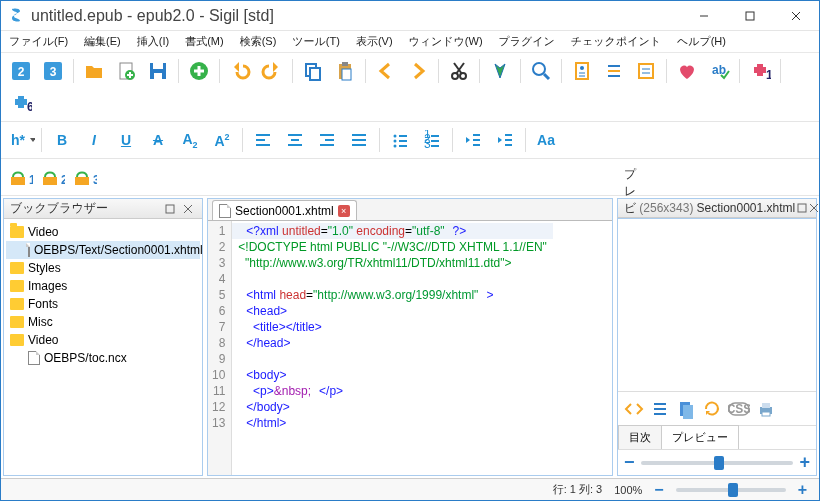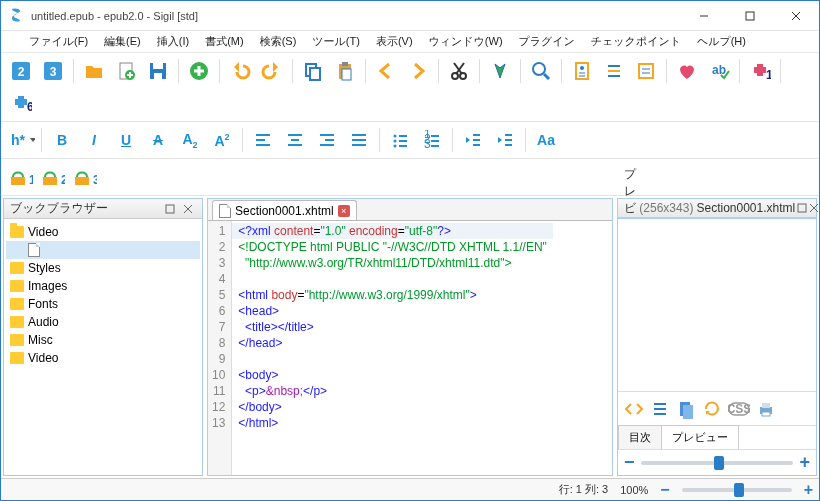--- a/index.html
+++ b/index.html
@@ -1,24 +1,24 @@
 <!DOCTYPE html>
 <html><head>
 <meta charset="utf-8">
 <style>
 * { margin: 0; padding: 0; box-sizing: border-box; font-family: "Segoe UI", Meiryo, sans-serif; font-size: 12px; }
 body { background: #f0f0f0; }
 .window { width: 820px; height: 501px; background: #fff; display: flex; flex-direction: column; border: 1px solid #2a7cc7; }
 .titlebar { height: 30px; background: #fff; display: flex; align-items: center; padding: 0 0 0 8px; border-bottom: 1px solid #e5e5e5; }
 .titlebar .logo { width: 16px; height: 16px; margin-right: 6px; }
-.titlebar .title { flex: 1; color: #444; font-size: 11px; }
+.titlebar .title { flex: 1; color: #444; font-size: 16px; }
 .titlebar .winbtns { display: flex; }
 .titlebar .winbtn { width: 46px; height: 29px; display: flex; align-items: center; justify-content: center; }
 
-.menubar { height: 22px; display: flex; align-items: center; padding: 0 20px; background: #fff; border-bottom: 1px solid #e8e8e8; }
+.menubar { height: 22px; display: flex; align-items: center; padding: 0 0; background: #fff; border-bottom: 1px solid #e8e8e8; }
 .menubar .mi { padding: 2px 8px; font-size: 11px; color: #222; }
 
 .toolbar { display: flex; align-items: center; padding: 4px 6px; background: #fff; border-bottom: 1px solid #e5e5e5; gap: 4px; flex-wrap: wrap; }
 .toolbar .btn { width: 28px; height: 28px; display: flex; align-items: center; justify-content: center; border-radius: 3px; }
 .toolbar .sep { width: 1px; height: 24px; background: #ddd; margin: 0 2px; }
 .toolbar .txt { color:#1f8fd4; font-weight:bold; font-size:14px; padding:0 4px; }
 
 .body { flex: 1; display: flex; min-height: 0; }
 .panel { border: 1px solid #aaccee; margin: 2px; display: flex; flex-direction: column; background:#fff;text-align:center; }
 .panel-hdr { height: 20px; background: linear-gradient(#f8f8f8,#e8e8e8); border-bottom: 1px solid #ccc; display: flex; align-items: center; padding: 0 6px; font-size: 11px; color:#333; }
@@ -33,34 +33,34 @@
 .file-icon { width:12px; height:14px; background:#fff; border:1px solid #888; position:relative;}
 .file-icon:after{content:"";position:absolute;right:-1px;top:-1px;border-top:4px solid #fff;border-left:4px solid #ccc;}
 
 .center { flex:1; display:flex; flex-direction:column; margin:2px; border:1px solid #aaccee; }
 .tabbar { height:22px; display:flex; align-items:flex-end; background:#f4f4f4; border-bottom:1px solid #bbb; padding-left:4px; gap:2px;}
 .tab { height:20px; background:#fff; border:1px solid #bbb; border-bottom:none; padding:0 6px; display:flex; align-items:center; gap:4px; font-size:11px; border-radius:3px 3px 0 0;}
 .tab .close { width:12px; height:12px; background:#d9534f; color:#fff; font-size:9px; display:flex; align-items:center; justify-content:center; border-radius:2px;}
 .editor { flex:1; display:flex; background:#fff; font-family: Consolas, monospace; font-size:12px; overflow:auto;}
 .gutter { background:#f5f5f5; border-right:1px solid #ddd; text-align:right; padding:2px 6px 2px 4px; color:#888; line-height:16px; user-select:none;}
 .code { padding:2px 6px; line-height:16px; white-space:pre; }
-.code .curline { background:#eef3fa; display:block; margin:0 -6px; padding:0 6px;} .t-name{color:#1a1aff;} .t-attr{color:#cc3333;} .t-str{color:#009933;} .t-doctype{color:#009926;} .t-ent{color:#a21caf;}
+.code .curline { background:#eef3fa; display:block; margin:0 -6px; padding:0 6px;} .t-name{color:#1a1aff;margin-left:8px;} .t-attr{color:#cc3333;} .t-str{color:#009933;} .t-doctype{color:#009926;} .t-ent{color:#a21caf;}
 
 .right { width:200px; display:flex; flex-direction:column; margin:2px; }
 .preview-area{flex:1; border:1px solid #aaccee; background:#fff; display:flex; flex-direction:column;}
 .preview-body{flex:1;}
 .preview-tools{height:34px; border-top:1px solid #ddd; display:flex; align-items:center; gap:6px; padding:0 6px;}
 .preview-tabs{height:24px; border-top:1px solid #ddd; display:flex; align-items:flex-end;}
 .ptab{padding:4px 10px; font-size:11px; border:1px solid #ccc; border-bottom:none; background:#f5f5f5; margin-right:-1px;}
 .ptab.active{background:#fff;}
 .slider-row{height:26px; display:flex; align-items:center; padding:0 6px; border-top:1px solid #ddd; gap:6px;}
 .slider{flex:1; height:4px; background:#d0d6dc; border-radius:2px; position:relative;}
 .slider .thumb{position:absolute; left:48%; top:-5px; width:10px; height:14px; background:#2a7cc7; border-radius:2px;}
 
-.status { height:22px; border-top:1px solid #ccc; background:#f8f8f8; display:flex; align-items:center; padding:0 6px; }
+.status { height:22px; border-top:1px solid #ccc; background:#f8f8f8; display:flex; align-items:center; padding:0 12px; }
 .status .spacer{flex:1;}
 .status .seg{font-size:11px; color:#333; margin-left:12px;}
 
 svg { display:block; }
 </style>
 </head>
 <body>
 
 <div class="window">
   <div class="titlebar">
@@ -397,44 +397,45 @@
             </svg>
           </span>
       </div>
       <div class="tree" id="tree">
           <div class="item">
             <span class="folder-icon open"></span>
             <span>Video</span>
           </div>
           <div class="item indent1 sel">
             <span class="file-icon"></span>
+            <span>OEBPS/Text/Section0001.xhtml</span>
           </div>
           <div class="item">
             <span class="folder-icon"></span>
             <span>Styles</span>
           </div>
           <div class="item">
             <span class="folder-icon"></span>
             <span>Images</span>
           </div>
           <div class="item">
             <span class="folder-icon"></span>
             <span>Fonts</span>
           </div>
           <div class="item">
             <span class="folder-icon"></span>
-            <span>Audio</span>
-          </div>
-          <div class="item">
-            <span class="folder-icon"></span>
             <span>Misc</span>
           </div>
           <div class="item">
             <span class="folder-icon"></span>
             <span>Video</span>
+          </div>
+          <div class="item indent1">
+            <span class="file-icon"></span>
+            <span>OEBPS/toc.ncx</span>
           </div>
         </div>
     </div>
 
     <div class="center">
       <div class="tabbar">
         <div class="tab">
           <span class="file-icon"></span>
           <span>Section0001.xhtml</span>
           <span class="close">×</span>
@@ -449,24 +450,24 @@
             <div>5</div>
             <div>6</div>
             <div>7</div>
             <div>8</div>
             <div>9</div>
             <div>10</div>
             <div>11</div>
             <div>12</div>
             <div>13</div>
           </div>
-        <div class="code" id="code"><span class="curline"><span class="t-name">&lt;?xml</span> <span class="t-attr">content</span>=<span class="t-str">"1.0"</span> <span class="t-attr">encoding</span>=<span class="t-str">"utf-8"</span><span class="t-name">?&gt;</span></span><span class="t-doctype">&lt;!DOCTYPE html PUBLIC "-//W3C//DTD XHTML 1.1//EN"</span>
+        <div class="code" id="code"><span class="curline"><span class="t-name">&lt;?xml</span> <span class="t-attr">untitled</span>=<span class="t-str">"1.0"</span> <span class="t-attr">encoding</span>=<span class="t-str">"utf-8"</span><span class="t-name">?&gt;</span></span><span class="t-doctype">&lt;!DOCTYPE html PUBLIC "-//W3C//DTD XHTML 1.1//EN"</span>
   <span class="t-doctype">"http://www.w3.org/TR/xhtml11/DTD/xhtml11.dtd"&gt;</span>
 
-<span class="t-name">&lt;html</span> <span class="t-attr">body</span>=<span class="t-str">"http://www.w3.org/1999/xhtml"</span><span class="t-name">&gt;</span>
+<span class="t-name">&lt;html</span> <span class="t-attr">head</span>=<span class="t-str">"http://www.w3.org/1999/xhtml"</span><span class="t-name">&gt;</span>
 <span class="t-name">&lt;head&gt;</span>
   <span class="t-name">&lt;title&gt;&lt;/title&gt;</span>
 <span class="t-name">&lt;/head&gt;</span>
 
 <span class="t-name">&lt;body&gt;</span>
   <span class="t-name">&lt;p&gt;</span><span class="t-ent">&amp;nbsp;</span><span class="t-name">&lt;/p&gt;</span>
 <span class="t-name">&lt;/body&gt;</span>
 <span class="t-name">&lt;/html&gt;</span></div>
       </div>
     </div>

